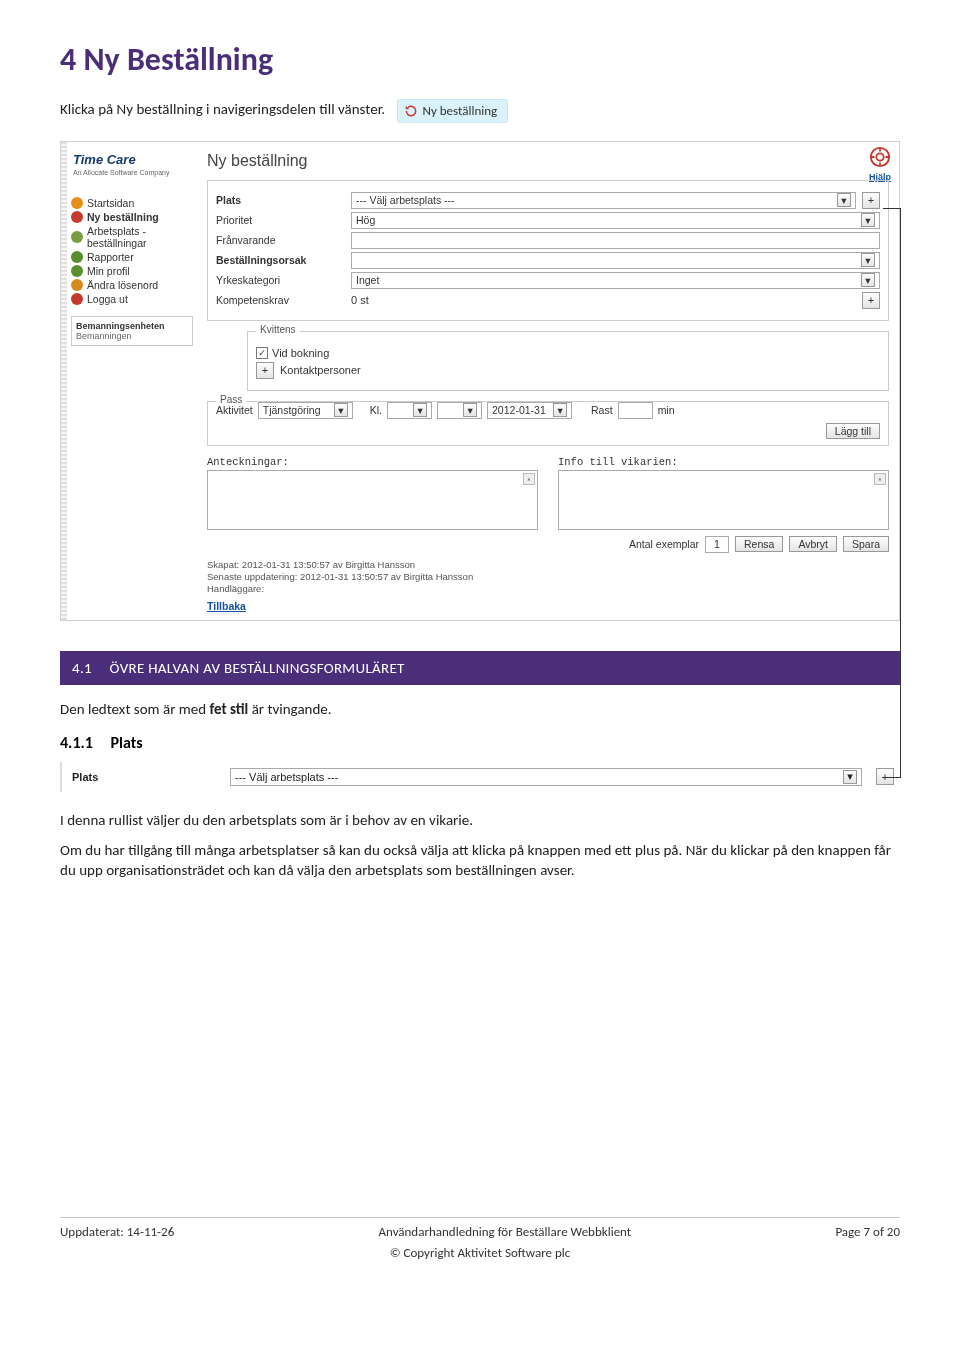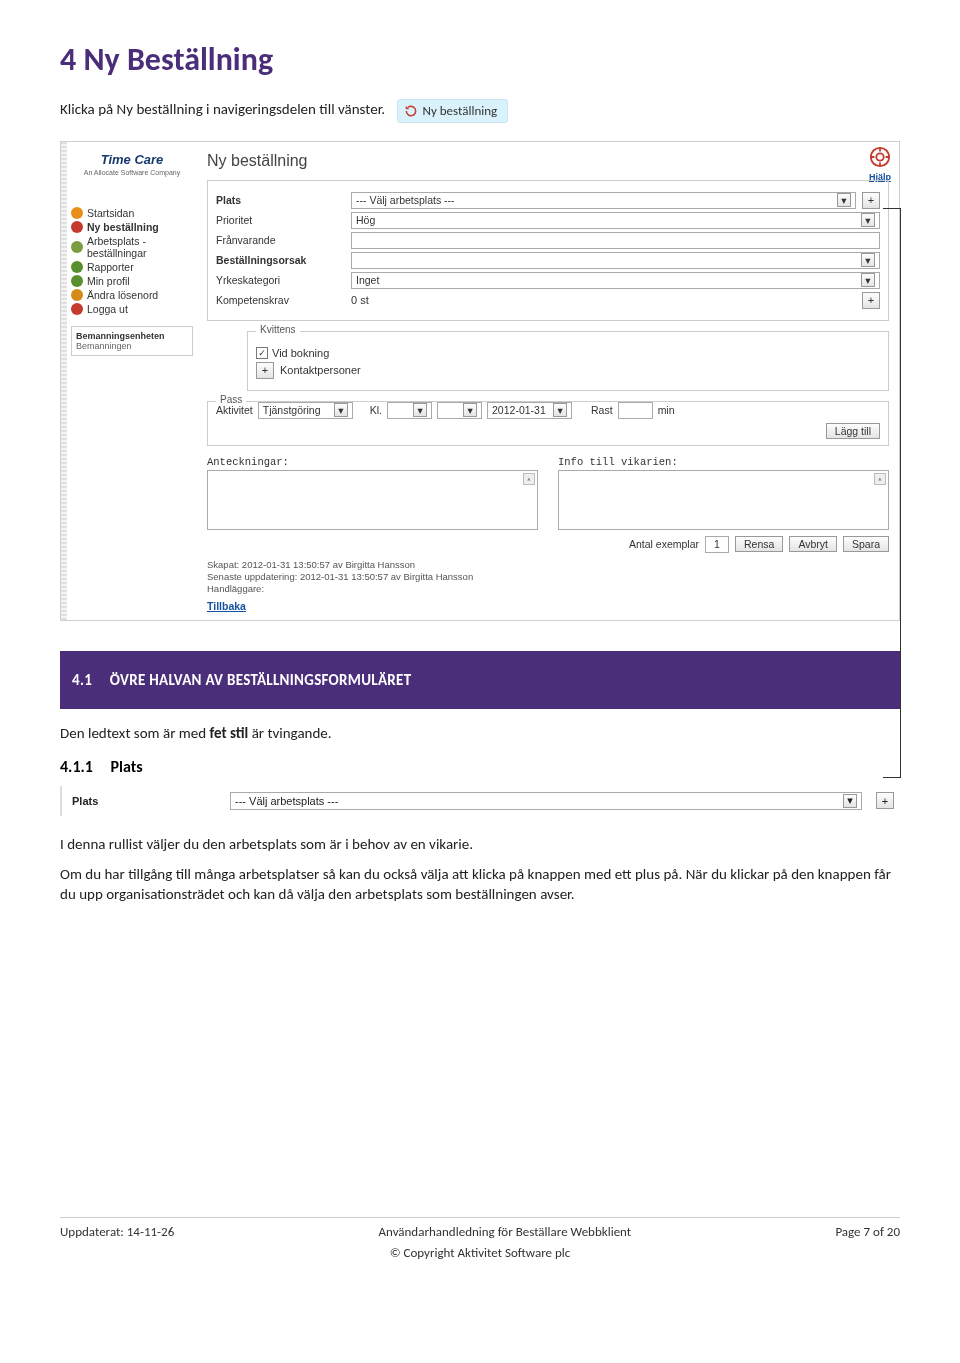--- a/index.html
+++ b/index.html
@@ -62,35 +62,34 @@
     background: repeating-linear-gradient(0deg, #e0e0e0, #e0e0e0 2px, #f4f4f4 2px, #f4f4f4 4px);
   }
   .ss-main { flex: 1; display: flex; position: relative; }
   .sidebar {
     width: 130px;
     padding: 6px 4px;
     border-right: 0;
   }
   .logo-area {
     padding: 4px 2px 8px 2px;
-    text-align: center;
   }
   .logo-text {
     font-size: 13px;
     font-weight: bold;
     color: #173a6e;
     font-style: italic;
   }
   .logo-sub {
     font-size: 7px;
     color: #666;
     margin-top: 2px;
   }
   .nav-list {
-    margin-top: 22px;
+    margin-top: 12px;
   }
   .nav-item {
     display: flex;
     align-items: center;
     padding: 1px 0;
     font-size: 10.5px;
     cursor: pointer;
   }
   .nav-item.bold { font-weight: bold; }
   .nav-icon {
@@ -265,26 +264,25 @@
     height: 570px;
     border-top: 1px solid #333;
     border-right: 1px solid #333;
     border-bottom: 1px solid #333;
   }
 
   
   .section-bar {
     background: #4b2e7a;
     color: #fff;
-    padding: 20px 12px;
+    padding: 8px 12px;
     font-size: 15px;
     letter-spacing: .3px;
     margin: 10px 0 14px 0;
     font-variant: small-caps;
-    font-weight: bold;
   }
   .section-bar .num {
     font-variant: normal;
     margin-right: 14px;
   }
   .sub-heading {
     color: #000000;
     font-weight: 700;
     font-size: 16px;
     margin: 14px 0 10px 0;

